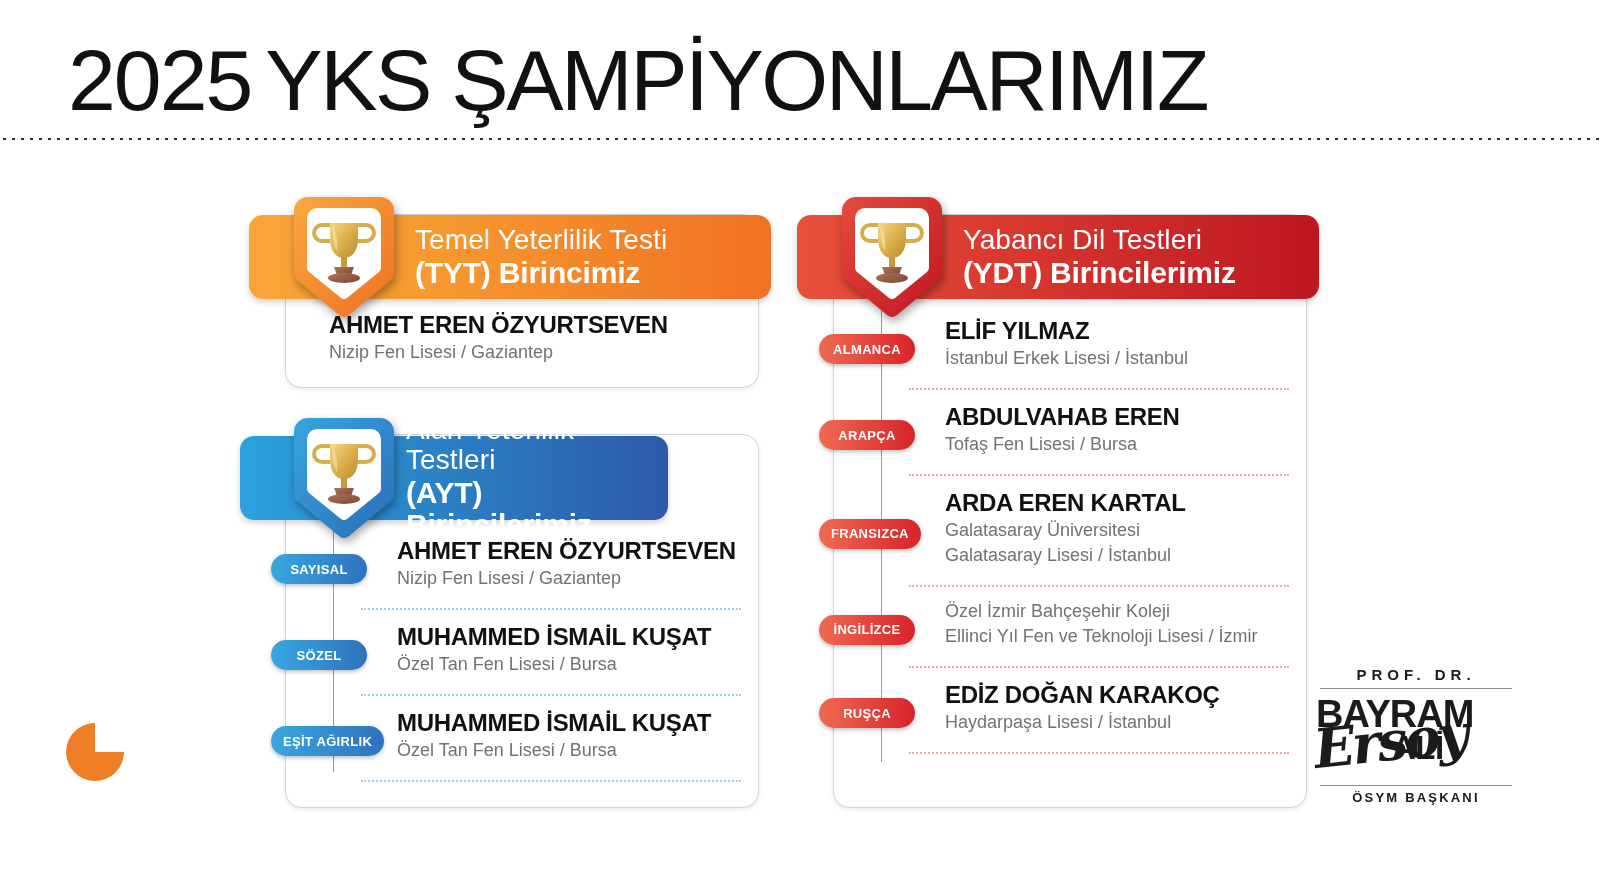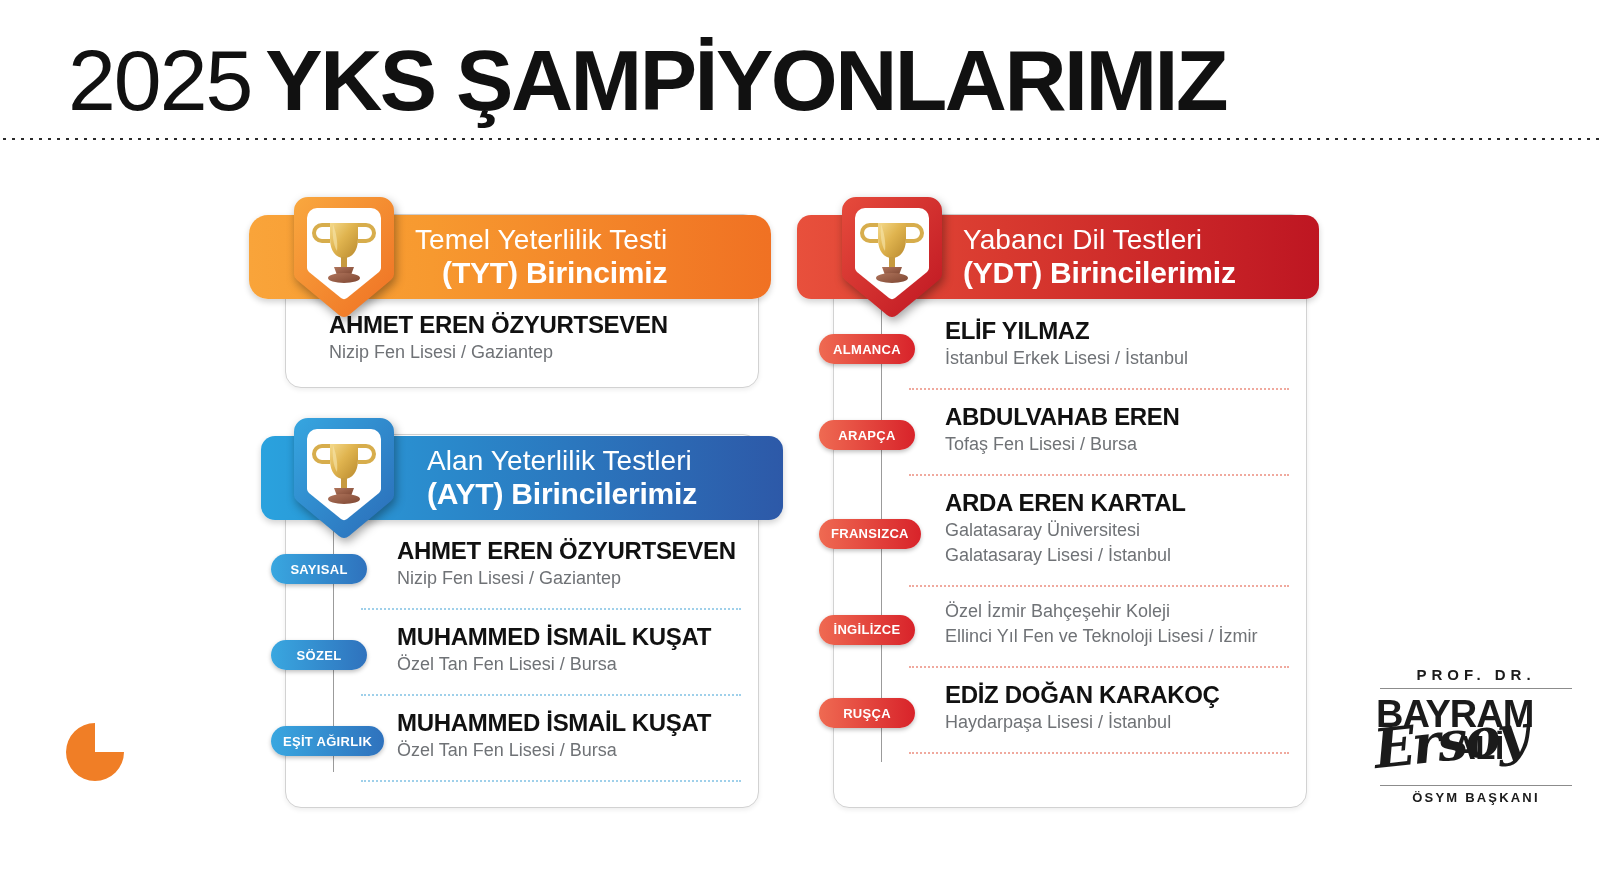--- a/index.html
+++ b/index.html
@@ -21,21 +21,21 @@
     letter-spacing: -1px;
     color: #111111;
   }
   .title .year {
     font-weight: 400;
     font-family: "Liberation Sans", sans-serif;
     font-stretch: condensed;
     letter-spacing: -2px;
   }
   .title .main {
-    font-weight: 700;
+    font-weight: 400;
     letter-spacing: -2.5px;
     margin-left: 14px;
   }
   .rule {
     position: absolute; left: 0; top: 137px; width: 1600px; height: 4px;
     background-image: radial-gradient(circle, #2b2b2b 1.2px, transparent 1.4px);
     background-size: 9px 4px;
     background-repeat: repeat-x;
     background-position: 0 center;
   }
@@ -56,29 +56,29 @@
   .ribbon {
     position: absolute;
     height: 84px;
     border-radius: 14px;
     display: flex; align-items: center;
     color: #ffffff;
     box-shadow: 0 3px 6px rgba(0,0,0,0.18);
     overflow: visible;
   }
   #tyt-ribbon { left: 249px; top: 215px; width: 522px;
-    background: linear-gradient(90deg, #f9a43a 0%, #f7992f 35%, #f07123 100%); border-radius: 19px; }
-  #ayt-ribbon { left: 261px; top: 436px; width: 522px;
+    background: linear-gradient(90deg, #f9a43a 0%, #f7992f 35%, #f07123 100%); }
+  #ayt-ribbon { left: 240px; top: 436px; width: 428px;
     background: linear-gradient(90deg, #2aa2de 0%, #2a86c9 40%, #2d59a8 100%); }
   #ydt-ribbon { left: 797px; top: 215px; width: 522px;
     background: linear-gradient(90deg, #e8503c 0%, #d8392f 40%, #be1622 100%); }
 
   .ribbon-text { margin-left: 166px; line-height: 1.06; }
   .ribbon-line1 { font-size: 28px; font-weight: 400; letter-spacing: 0.1px; }
-  .ribbon-line2 { font-size: 30px; font-weight: 700; letter-spacing: -0.2px; margin-top: 3px; text-align: right; }
+  .ribbon-line2 { font-size: 30px; font-weight: 700; letter-spacing: -0.2px; margin-top: 3px; }
 
   
   .badge {
     position: absolute;
     width: 104px; height: 125px;
     filter: drop-shadow(2px 4px 5px rgba(0,0,0,0.35));
   }
   #tyt-badge { left: 292px; top: 195px; }
   #ayt-badge { left: 292px; top: 416px; }
   #ydt-badge { left: 840px; top: 195px; }
@@ -132,21 +132,21 @@
 
   
   .osym { position: absolute; left: 66px; top: 712px; width: 200px; height: 80px; display:flex; align-items:center; }
   .osym-mark { width: 58px; height: 58px; position: relative; flex: 0 0 auto; }
   .osym-text {
     font-size: 42px; font-weight: 400; color: #111111;
     letter-spacing: -0.5px; margin-left: -14px; position: relative; z-index: 2;
   }
 
   
-  .signature { position: absolute; left: 1368px; top: 666px; width: 216px; text-align: center; color: #1b1b1b; }
+  .signature { position: absolute; left: 1308px; top: 666px; width: 216px; text-align: center; color: #1b1b1b; }
   .sig-prof { font-size: 15px; font-weight: 700; letter-spacing: 5px; }
   .sig-hr { height: 1px; background: #8c8c8c; margin: 5px 12px 2px; }
   .sig-name-wrap { position: relative; height: 92px; }
   .sig-bayram {
     position: absolute; left: 8px; top: 2px;
     font-size: 38px; font-weight: 700; letter-spacing: -1px;
     font-stretch: condensed;
   }
   .sig-ali {
     position: absolute; left: 84px; top: 38px;

